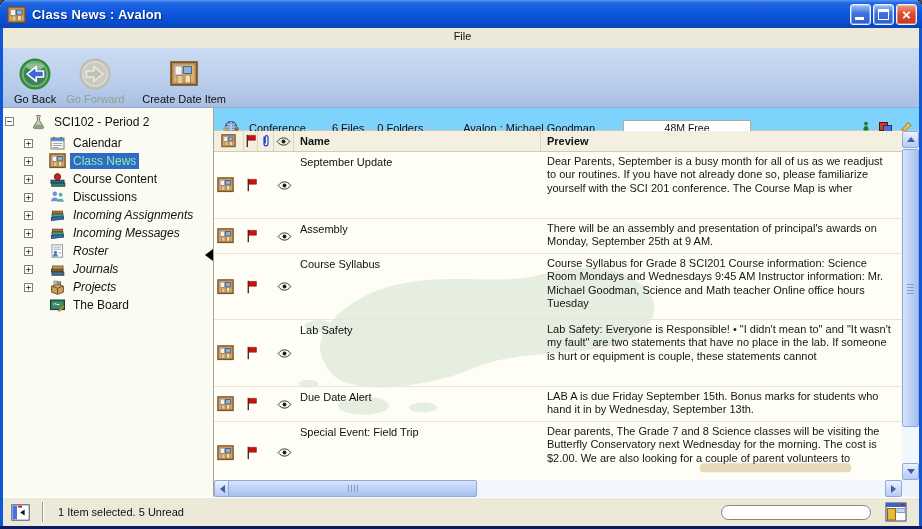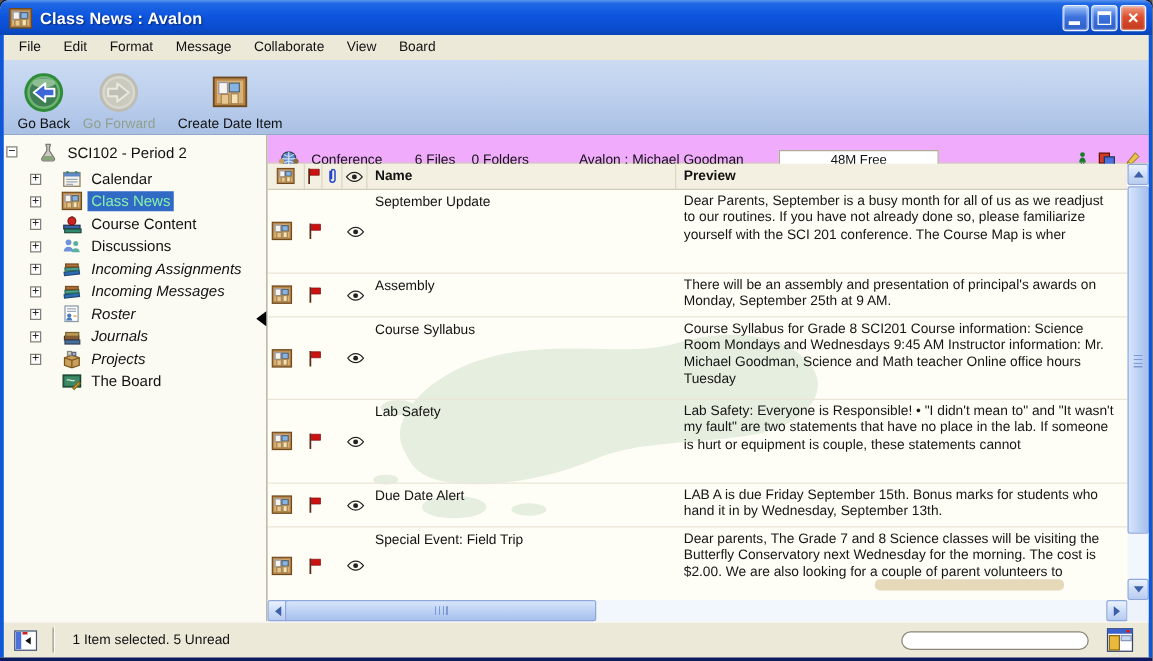--- a/index.html
+++ b/index.html
@@ -24,21 +24,21 @@
   .win-btn.min::after{content:'';position:absolute;left:4px;bottom:4px;width:9px;height:3px;background:#fff;}
   .win-btn.max::after{content:'';position:absolute;inset:4px;border:1px solid #fff;border-top-width:3px;}
   .win-btn.close::after{content:'×';position:absolute;inset:0;color:#fff;font-size:15px;font-weight:bold;
     line-height:19px;text-align:center;}
   
   .edge-left,.edge-right{position:absolute;top:28px;bottom:3px;width:3px;background:#0E57D8;z-index:30;}
   .edge-left{left:0;} .edge-right{right:0;}
   .edge-bottom{position:absolute;left:0;right:0;bottom:0;height:3px;background:#0D1B5E;z-index:30;}
   
   .menubar{position:absolute;top:28px;left:3px;right:3px;height:20px;background:#ECE9D8;
-    display:flex;align-items:center;padding-left:3px;}
+    display:flex;align-items:center;padding-left:3px;flex-direction:column;}
   .menu-item{padding:2px 9px;cursor:default;}
   
   .toolbar{position:absolute;top:48px;left:3px;right:3px;height:60px;
     background:linear-gradient(180deg,#CCDBF2 0%,#B9CDEC 60%,#A9C0E4 100%);
     border-bottom:1px solid #8FA9CE;display:flex;align-items:center;padding:5px 4px 0 6px;}
   .tool-btn{display:flex;flex-direction:column;align-items:center;padding:1px 4px;border:1px solid transparent;}
   .tool-btn .ticon{height:36px;display:flex;align-items:center;justify-content:center;}
   .tool-btn .tlabel{margin-top:1px;color:#101010;}
   .tool-btn.disabled .tlabel{color:#90A08E;}
   .ticon svg{display:block;}
@@ -53,21 +53,21 @@
     font-size:9px;line-height:7px;text-align:center;color:#222;font-family:"DejaVu Sans Mono",monospace;}
   .expander.hidden{visibility:hidden;}
   .tree-icon{width:17px;height:16px;margin-left:16px;flex:0 0 17px;}
   .tree-icon svg{display:block;width:100%;height:100%;}
   .tree-label{margin-left:4px;font-size:12px;padding:1px 3px;white-space:nowrap;}
   .tree-label.italic{font-style:italic;}
   .tree-label.selected{background:var(--sel,#316AC5);color:#86efac;}
   .splitter-arrow{position:absolute;left:202px;top:141px;width:0;height:0;z-index:5;cursor:pointer;
     border-top:6px solid transparent;border-bottom:6px solid transparent;border-right:8px solid #000;}
   
-  .conf-bar{position:absolute;left:211px;right:0;top:0;height:23px;background:#f0abfc;
+  .conf-bar{position:absolute;left:211px;right:0;top:0;height:23px;background:#7dd3fc;
     border-bottom:1px solid #CFCBB8;display:flex;align-items:center;padding:17px 5px 0 6px;}
   .conf-icon{width:22px;height:16px;}
   .conf-icon svg{display:block;width:100%;height:100%;}
   .conf-label{margin-left:7px;}
   .conf-files{margin-left:26px;}
   .conf-folders{margin-left:13px;}
   .conf-identity{margin-left:40px;}
   .free-box{margin-left:28px;width:128px;height:15px;background:#fff;border:1px solid #B0AC9A;
     display:flex;align-items:center;justify-content:center;font-size:10.5px;}
   .conf-right{margin-left:auto;display:flex;align-items:center;gap:8px;padding-right:2px;}

